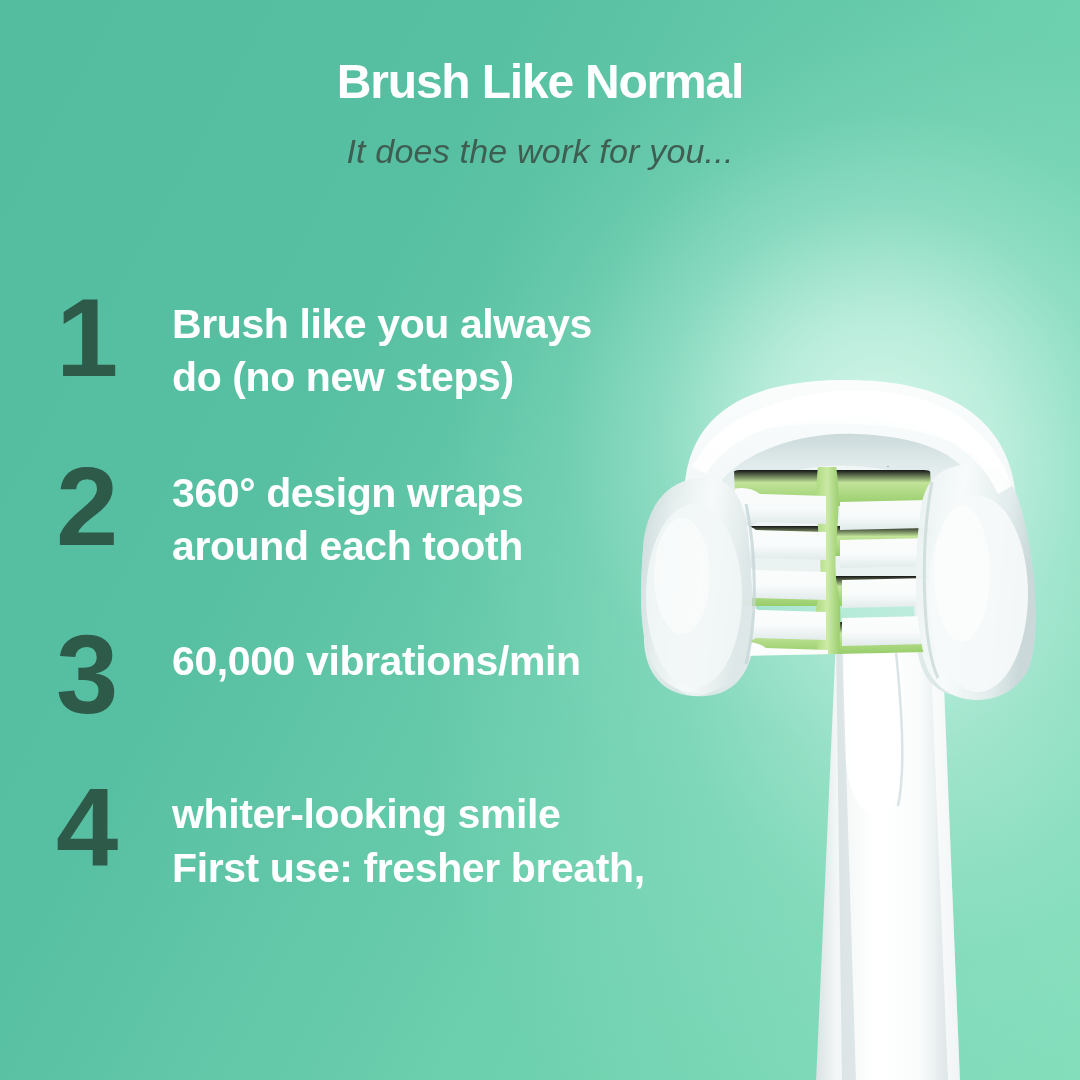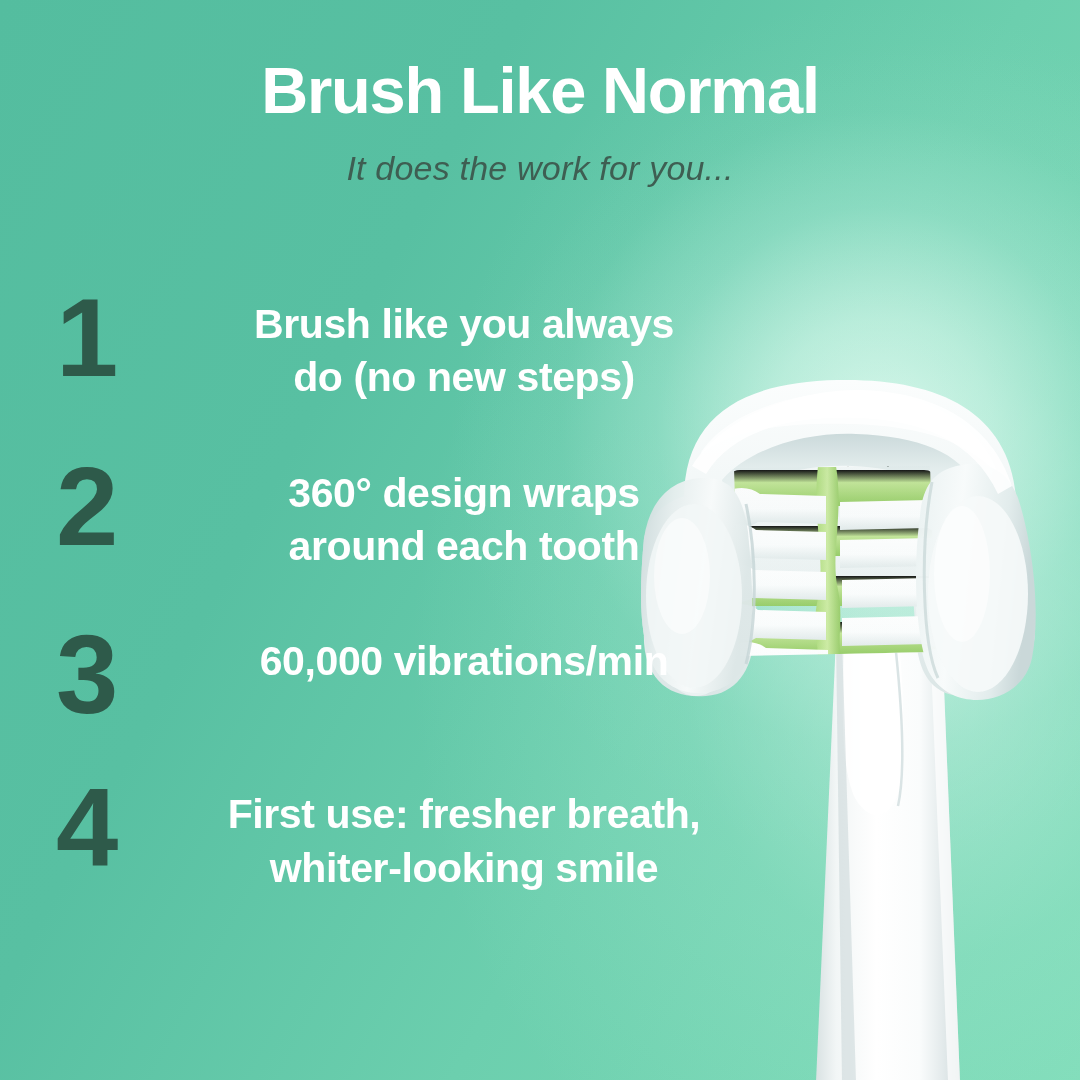--- a/index.html
+++ b/index.html
@@ -48,21 +48,21 @@
     position: absolute;
     top: 0;
     left: 0;
     width: 1080px;
     text-align: center;
     z-index: 6;
   }
   #title {
     margin: 0;
     padding-top: 58px;
-    font-size: 65px;
+    font-size: 48px;
     font-weight: 700;
     letter-spacing: -1.2px;
     color: #ffffff;
     line-height: 1.0;
     white-space: nowrap;
   }
   #subtitle {
     margin: 8px;
     padding-top: 18px;
     font-size: 34px;
@@ -103,21 +103,20 @@
     flex: 1 1 auto;
     padding-top: 6px;
   }
   .step-line {
     font-size: 41px;
     font-weight: 700;
     color: #ffffff;
     line-height: 1.30;
     letter-spacing: -0.4px;
     white-space: nowrap;
-    text-align: center;
   }
 
   
   #toothbrush {
     position: absolute;
     left: 630px;
     top: 370px;
     width: 440px;
     height: 712px;
     z-index: 5;
@@ -330,19 +329,19 @@
     <div class="step">
       <div class="step-num">3</div>
       <div class="step-body">
         <div class="step-line">60,000 vibrations/min</div>
       </div>
     </div>
 
     <div class="step">
       <div class="step-num">4</div>
       <div class="step-body">
+        <div class="step-line">whiter-looking smile</div>
         <div class="step-line">First use: fresher breath,</div>
-        <div class="step-line">whiter-looking smile</div>
       </div>
     </div>
 
   </div>
 </div>
 
 </body></html>

